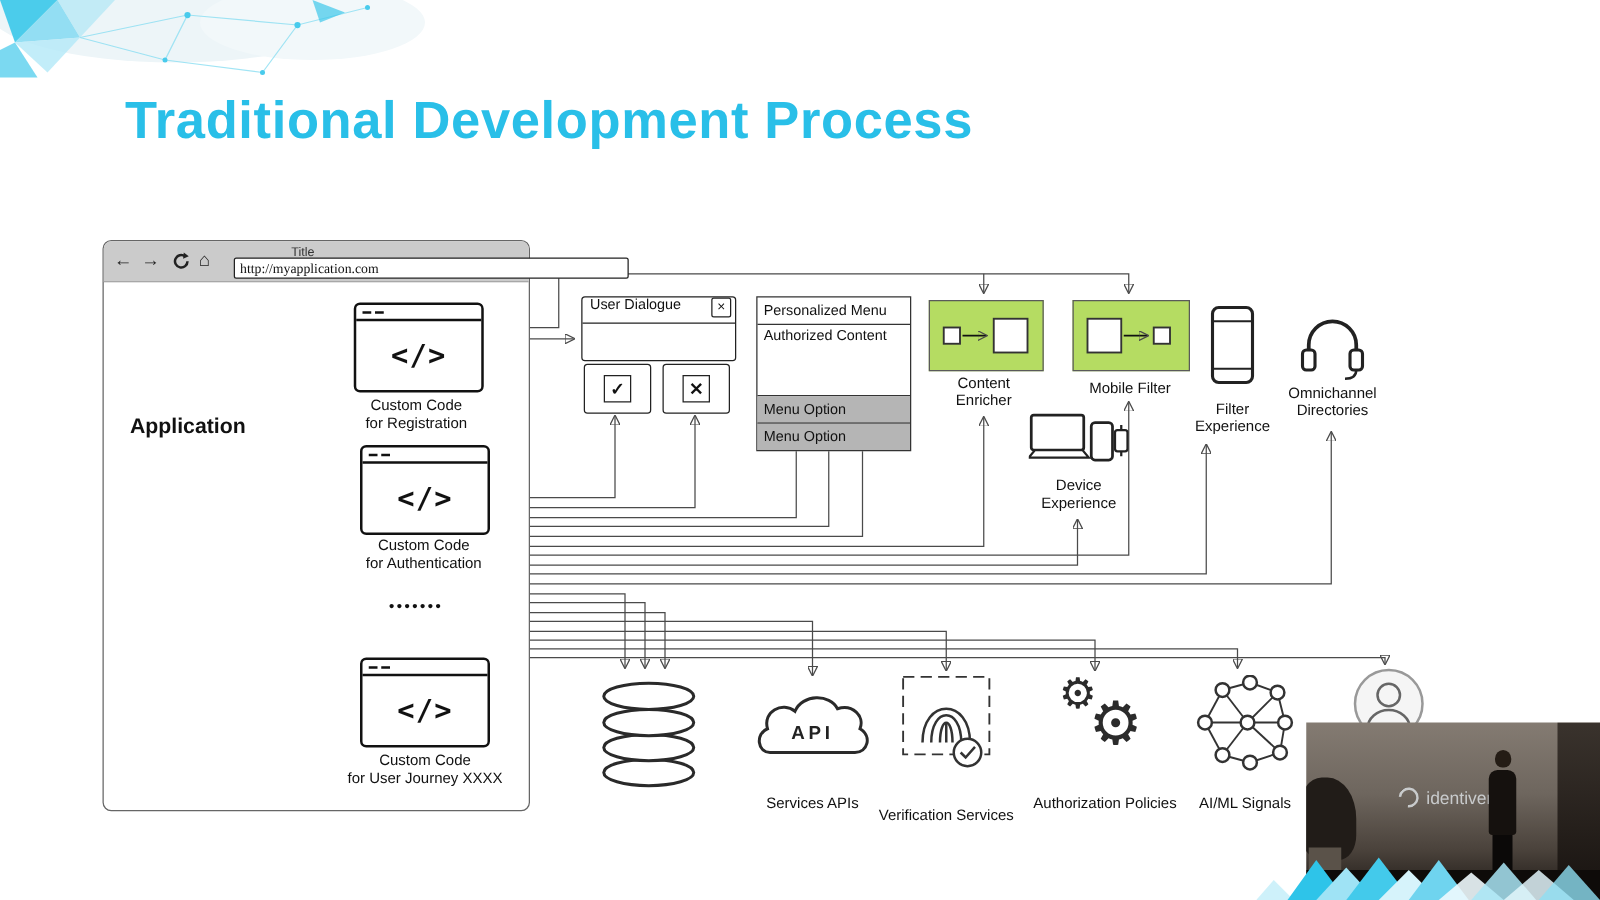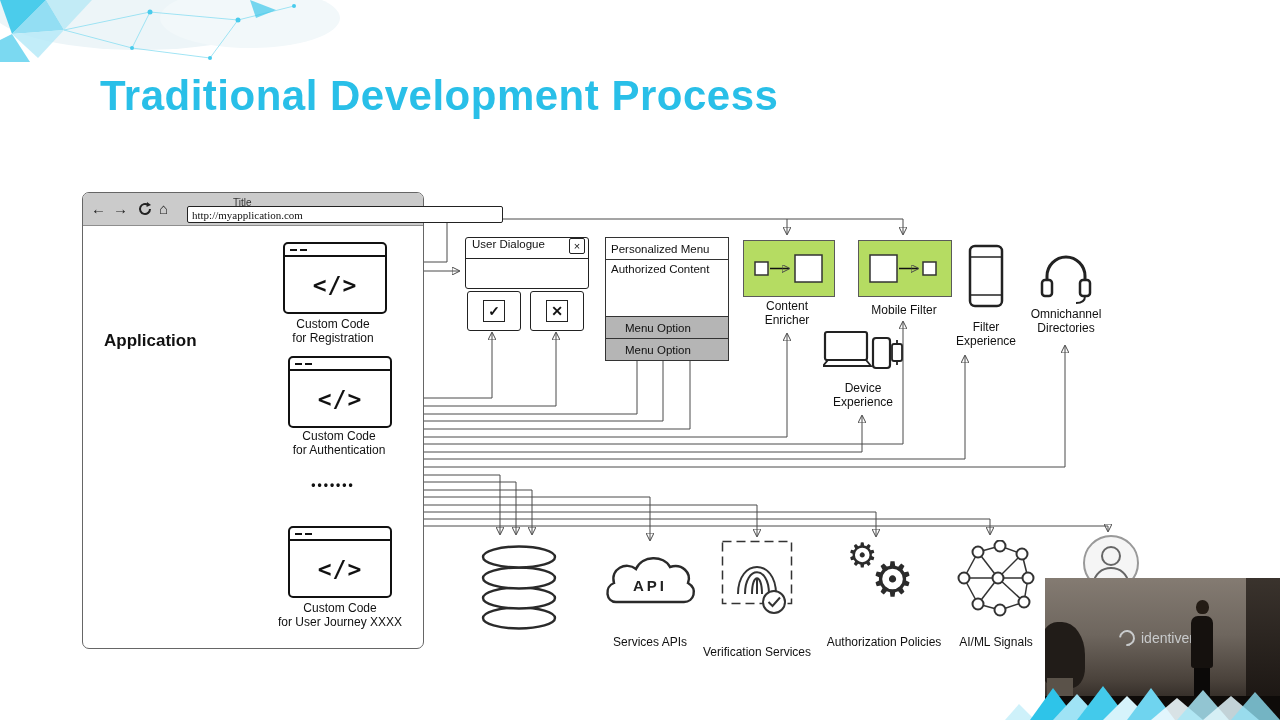--- a/index.html
+++ b/index.html
@@ -39,21 +39,21 @@
        align-items:center;justify-content:center;font-size:11px}
   .chk{position:absolute;width:52px;height:38px;border:1.5px solid #222;border-radius:3px;background:#fff;
        display:flex;align-items:center;justify-content:center;z-index:2}
   .chk-box{width:20px;height:20px;border:1.5px solid #222;display:flex;align-items:center;
        justify-content:center;font-size:14px;font-weight:bold}
   
   .menu{position:absolute;left:605px;top:237px;width:122px;border:1.5px solid #333;background:#fff;
         font-size:11.5px;z-index:2}
   .menu-h{height:21px;border-bottom:1px solid #333;display:flex;align-items:center;padding-left:5px}
   .menu-r1{height:37px;border-bottom:1px solid #333;padding:3px 0 16px 5px}
-  .menu-opt{height:21px;background:#b5b5b5;display:flex;align-items:center;padding-left:19px}
+  .menu-opt{height:21px;background:#b5b5b5;display:flex;align-items:center;padding-left:5px}
   .menu-opt.mid{border-bottom:1px solid #333}
   
   .gbox{position:absolute;width:90px;height:55px;background:#b5dc62;border:1.5px solid #5a5a5a;
         display:flex;align-items:center;justify-content:center;z-index:2}
   .icon{position:absolute;z-index:2}
   .gears span{position:absolute;color:#2b2b2b;line-height:1}
   
   .vid{position:absolute;left:1045px;top:578px;width:235px;height:142px;overflow:hidden;z-index:6;
        background:linear-gradient(180deg,#847b72 0%,#6e665e 40%,#4a423b 72%,#1a1512 100%)}
   .vid-right{position:absolute;right:0;top:0;width:34px;height:100%;background:linear-gradient(180deg,#3a332d,#17120f)}

